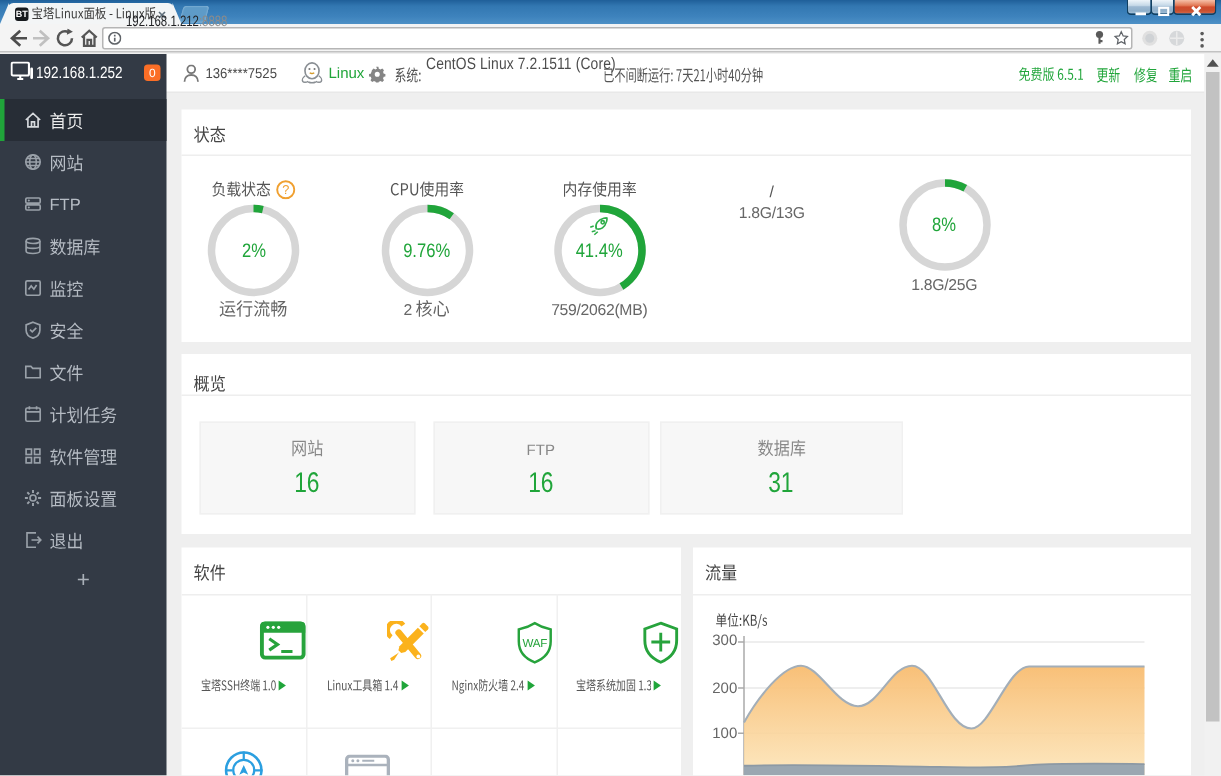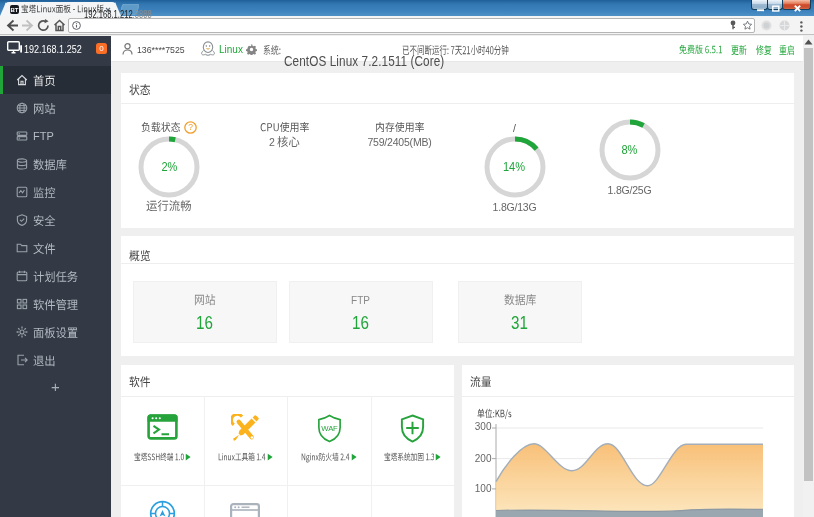--- a/index.html
+++ b/index.html
@@ -30,21 +30,21 @@
 .mi.act:before{content:"";position:absolute;left:0;top:0;width:3px;height:28px;background:#20a53a}
 .card{position:absolute;background:#fff}
 .chead{position:absolute;left:7.7px;top:9.3px}
 .cbord{position:absolute;left:0;width:100%;border-bottom:1px solid #eee}
 .gauge{position:absolute;width:115px;text-align:center}
 .glabel{height:17px}
 .gbot{font-size:10.5px;color:#666;margin-top:1.5px;letter-spacing:-0.2px;height:12px;display:flex;justify-content:center;align-items:center}
 .gpct{position:absolute;width:100%;text-align:center;font-size:13px;line-height:13px;color:#20a53a}
 .gpct span{display:inline-block;transform:scaleX(.85)}
 .obox{position:absolute;width:144px;height:62px;background:#f7f7f7;border:1px solid #f0f0f0;text-align:center}
-.scell{position:absolute;width:83px;height:88px;text-align:center}
+.scell{position:absolute;width:83px;height:88px;text-align:right}
 .slabel{position:absolute;width:100%;top:54.7px;height:12px;display:flex;justify-content:center;align-items:center;white-space:nowrap}
 #sbar{position:absolute;right:0;top:36px;width:11px;height:481px;background:#f1f1f1}
 #sthumb{position:absolute;right:1px;top:12px;width:9px;height:433px;background:#c2c2c2}
 </style></head>
 <body>
 <div id="titlebar"></div>
 <div id="newtab"></div>
 <div id="tab">
     <div id="favicon">BT</div>
     <span style="position:absolute;left:16px;top:1px;white-space:nowrap">
@@ -144,21 +144,21 @@
 <svg class="abs" style="left:246px;top:44px" width="11" height="11" viewBox="0 0 24 24">
     <path fill="#858585" fill-rule="evenodd" d="M10.3,1 h3.4 l0.5,3 a8,8 0 0 1 2.4,1 l2.8,-1.4 2.4,2.4 -1.4,2.8 a8,8 0 0 1 1,2.4 l3,0.5 v3.4 l-3,0.5 a8,8 0 0 1 -1,2.4 l1.4,2.8 -2.4,2.4 -2.8,-1.4 a8,8 0 0 1 -2.4,1 l-0.5,3 h-3.4 l-0.5,-3 a8,8 0 0 1 -2.4,-1 l-2.8,1.4 -2.4,-2.4 1.4,-2.8 a8,8 0 0 1 -1,-2.4 l-3,-0.5 v-3.4 l3,-0.5 a8,8 0 0 1 1,-2.4 L4.2,6 6.6,3.6 9.4,5 a8,8 0 0 1 2.4,-1 Z M12,8.3 a3.7,3.7 0 1 0 0,7.4 a3.7,3.7 0 1 0 0,-7.4 Z"></path>
   </svg>
 <div class="abs" style="left:263px;top:42.5px;white-space:nowrap">
     <svg class="zh " style="display:block;" width="18" height="14.9" viewBox="0 0 18 14.9" fill="#555">
       <path transform="translate(0,11.2) scale(7.9e-3,-11e-3)" d="M286 224C233 152 150 78 70 30C90 19 121 -6 136 -20C212 34 301 116 361 197ZM636 190C719 126 822 34 872 -22L936 23C882 80 779 168 695 229ZM664 444C690 420 718 392 745 363L305 334C455 408 608 500 756 612L698 660C648 619 593 580 540 543L295 531C367 582 440 646 507 716C637 729 760 747 855 770L803 833C641 792 350 765 107 753C115 736 124 706 126 688C214 692 308 698 401 706C336 638 262 578 236 561C206 539 182 524 162 521C170 502 181 469 183 454C204 462 235 466 438 478C353 425 280 385 245 369C183 338 138 319 106 315C115 295 126 260 129 245C157 256 196 261 471 282V20C471 9 468 5 451 4C435 3 380 3 320 6C332 -15 345 -47 349 -69C422 -69 472 -68 505 -56C539 -44 547 -23 547 19V288L796 306C825 273 849 242 866 216L926 252C885 313 799 405 722 474Z"></path>
       <path transform="translate(7.9,11.2) scale(7.9e-3,-11e-3)" d="M698 352V36C698 -38 715 -60 785 -60C799 -60 859 -60 873 -60C935 -60 953 -22 958 114C939 119 909 131 894 145C891 24 887 6 865 6C853 6 806 6 797 6C775 6 772 9 772 36V352ZM510 350C504 152 481 45 317 -16C334 -30 355 -58 364 -77C545 -3 576 126 584 350ZM42 53 59 -21C149 8 267 45 379 82L367 147C246 111 123 74 42 53ZM595 824C614 783 639 729 649 695H407V627H587C542 565 473 473 450 451C431 433 406 426 387 421C395 405 409 367 412 348C440 360 482 365 845 399C861 372 876 346 886 326L949 361C919 419 854 513 800 583L741 553C763 524 786 491 807 458L532 435C577 490 634 568 676 627H948V695H660L724 715C712 747 687 802 664 842ZM60 423C75 430 98 435 218 452C175 389 136 340 118 321C86 284 63 259 41 255C50 235 62 198 66 182C87 195 121 206 369 260C367 276 366 305 368 326L179 289C255 377 330 484 393 592L326 632C307 595 286 557 263 522L140 509C202 595 264 704 310 809L234 844C190 723 116 594 92 561C70 527 51 504 33 500C43 479 55 439 60 423Z"></path>
       <path transform="translate(15.8,11.2) scale(7.9e-3,-11e-3)" d="M139 390C175 390 205 418 205 460C205 501 175 530 139 530C102 530 73 501 73 460C73 418 102 390 139 390ZM139 -13C175 -13 205 15 205 56C205 98 175 126 139 126C102 126 73 98 73 56C73 15 102 -13 139 -13Z"></path>
     </svg>
   </div>
-<div class="abs" style="left:284px;top:56px;font-size:14px;line-height:11px;color:#4d4d4d;white-space:nowrap"><span style="display:inline-block;transform:scaleX(.84);transform-origin:left;letter-spacing:0.1px">CentOS Linux 7.2.1511 (Core)</span></div>
+<div class="abs" style="left:284px;top:38px;font-size:11px;line-height:11px;color:#4d4d4d;white-space:nowrap"><span style="display:inline-block;transform:scaleX(.84);transform-origin:left;letter-spacing:0.1px">CentOS Linux 7.2.1511 (Core)</span></div>
 <div class="abs" style="left:402px;top:42.5px;white-space:nowrap">
     <svg class="zh " style="display:block;" width="106.8" height="14.9" viewBox="0 0 106.8 14.9" fill="#555">
       <path transform="translate(0,11.2) scale(7.5e-3,-11e-3)" d="M93 778V703H747V440H222V605H146V102C146 -22 197 -52 359 -52C397 -52 695 -52 735 -52C900 -52 933 3 952 187C930 191 896 204 876 218C862 57 845 22 736 22C668 22 408 22 355 22C245 22 222 37 222 101V366H747V316H825V778Z"></path>
       <path transform="translate(7.5,11.2) scale(7.5e-3,-11e-3)" d="M559 478C678 398 828 280 899 203L960 261C885 338 733 450 615 526ZM69 770V693H514C415 522 243 353 44 255C60 238 83 208 95 189C234 262 358 365 459 481V-78H540V584C566 619 589 656 610 693H931V770Z"></path>
       <path transform="translate(15,11.2) scale(7.5e-3,-11e-3)" d="M91 615V-80H168V615ZM106 791C152 747 204 684 227 644L289 684C265 726 211 785 164 827ZM379 295H619V160H379ZM379 491H619V358H379ZM311 554V98H690V554ZM352 784V713H836V11C836 -2 832 -6 819 -7C806 -7 765 -8 723 -6C733 -25 743 -57 747 -75C808 -75 851 -75 878 -63C904 -50 913 -31 913 11V784Z"></path>
       <path transform="translate(22.4,11.2) scale(7.5e-3,-11e-3)" d="M466 773C452 721 425 643 403 594L448 578C472 623 501 695 526 755ZM190 755C212 700 229 628 233 580L286 598C281 645 262 717 239 771ZM320 838V539H177V474H311C276 385 215 290 159 238C169 222 185 195 192 176C238 220 284 294 320 370V120H385V386C420 340 463 280 480 250L524 302C504 329 414 434 385 462V474H531V539H385V838ZM84 804V22H505V89H151V804ZM569 739V421C569 266 560 104 490 -40C509 -51 535 -70 548 -85C627 70 640 242 640 421V434H785V-81H856V434H961V504H640V690C752 714 873 747 957 786L895 842C820 803 685 765 569 739Z"></path>
       <path transform="translate(29.9,11.2) scale(7.5e-3,-11e-3)" d="M380 777V706H884V777ZM68 738C127 697 206 639 245 604L297 658C256 693 175 748 118 786ZM375 119C405 132 449 136 825 169L864 93L931 128C892 204 812 335 750 432L688 403C720 352 756 291 789 234L459 209C512 286 565 384 606 478H955V549H314V478H516C478 377 422 280 404 253C383 221 367 198 349 195C358 174 371 135 375 119ZM252 490H42V420H179V101C136 82 86 38 37 -15L90 -84C139 -18 189 42 222 42C245 42 280 9 320 -16C391 -59 474 -71 597 -71C705 -71 876 -66 944 -61C945 -39 957 0 967 21C864 10 713 2 599 2C488 2 403 9 336 51C297 75 273 95 252 105Z"></path>
       <path transform="translate(37.4,11.2) scale(7.5e-3,-11e-3)" d="M435 780V708H927V780ZM267 841C216 768 119 679 35 622C48 608 69 579 79 562C169 626 272 724 339 811ZM391 504V432H728V17C728 1 721 -4 702 -5C684 -6 616 -6 545 -3C556 -25 567 -56 570 -77C668 -77 725 -77 759 -66C792 -53 804 -30 804 16V432H955V504ZM307 626C238 512 128 396 25 322C40 307 67 274 78 259C115 289 154 325 192 364V-83H266V446C308 496 346 548 378 600Z"></path>
       <path transform="translate(44.9,11.2) scale(7.5e-3,-11e-3)" d="M139 390C175 390 205 418 205 460C205 501 175 530 139 530C102 530 73 501 73 460C73 418 102 390 139 390ZM139 -13C175 -13 205 15 205 56C205 98 175 126 139 126C102 126 73 98 73 56C73 15 102 -13 139 -13Z"></path>
       <path transform="translate(48.6,11.2) scale(7.5e-3,-11e-3)" d="M198 0H293C305 287 336 458 508 678V733H49V655H405C261 455 211 278 198 0Z"></path>
@@ -328,44 +328,57 @@
 </div>
     <div class="gauge" style="left:106.0px;top:44.5px">
 <div class="glabel"><svg class="zh " style="vertical-align:middle;" width="49.4" height="14.9" viewBox="0 0 49.4 14.9" fill="#555">
           <path transform="translate(0,11.2) scale(9.9e-3,-11e-3)" d="M377 -13C472 -13 544 25 602 92L551 151C504 99 451 68 381 68C241 68 153 184 153 369C153 552 246 665 384 665C447 665 495 637 534 596L584 656C542 703 472 746 383 746C197 746 58 603 58 366C58 128 194 -13 377 -13Z"></path>
           <path transform="translate(6.3,11.2) scale(9.9e-3,-11e-3)" d="M101 0H193V292H314C475 292 584 363 584 518C584 678 474 733 310 733H101ZM193 367V658H298C427 658 492 625 492 518C492 413 431 367 302 367Z"></path>
           <path transform="translate(12.6,11.2) scale(9.9e-3,-11e-3)" d="M361 -13C510 -13 624 67 624 302V733H535V300C535 124 458 68 361 68C265 68 190 124 190 300V733H98V302C98 67 211 -13 361 -13Z"></path>
           <path transform="translate(19.7,11.2) scale(9.9e-3,-11e-3)" d="M599 836V729H321V660H599V562H350V285H594C587 230 572 178 540 131C487 168 444 213 413 265L350 244C387 180 436 126 495 81C449 39 381 4 284 -21C300 -37 321 -66 330 -83C434 -52 506 -10 557 39C658 -22 784 -62 927 -82C937 -60 956 -31 972 -14C828 2 702 37 601 92C641 151 659 216 667 285H929V562H672V660H962V729H672V836ZM420 499H599V394L598 349H420ZM672 499H857V349H671L672 394ZM278 842C219 690 122 542 21 446C34 428 55 389 63 372C101 410 138 454 173 503V-84H245V612C284 679 320 749 348 820Z"></path>
           <path transform="translate(29.6,11.2) scale(9.9e-3,-11e-3)" d="M153 770V407C153 266 143 89 32 -36C49 -45 79 -70 90 -85C167 0 201 115 216 227H467V-71H543V227H813V22C813 4 806 -2 786 -3C767 -4 699 -5 629 -2C639 -22 651 -55 655 -74C749 -75 807 -74 841 -62C875 -50 887 -27 887 22V770ZM227 698H467V537H227ZM813 698V537H543V698ZM227 466H467V298H223C226 336 227 373 227 407ZM813 466V298H543V466Z"></path>
           <path transform="translate(39.5,11.2) scale(9.9e-3,-11e-3)" d="M829 643C794 603 732 548 687 515L742 478C788 510 846 558 892 605ZM56 337 94 277C160 309 242 353 319 394L304 451C213 407 118 363 56 337ZM85 599C139 565 205 515 236 481L290 527C256 561 190 609 136 640ZM677 408C746 366 832 306 874 266L930 311C886 351 797 410 730 448ZM51 202V132H460V-80H540V132H950V202H540V284H460V202ZM435 828C450 805 468 776 481 750H71V681H438C408 633 374 592 361 579C346 561 331 550 317 547C324 530 334 498 338 483C353 489 375 494 490 503C442 454 399 415 379 399C345 371 319 352 297 349C305 330 315 297 318 284C339 293 374 298 636 324C648 304 658 286 664 270L724 297C703 343 652 415 607 466L551 443C568 424 585 401 600 379L423 364C511 434 599 522 679 615L618 650C597 622 573 594 550 567L421 560C454 595 487 637 516 681H941V750H569C555 779 531 818 508 847Z"></path>
         </svg></div>
+<div style="position:relative;width:64px;height:64px;margin:0.5px auto 0">
+<svg width="64" height="64" viewBox="0 0 64 64">
+          <circle cx="32" cy="32" r="28" fill="none" stroke="#d6d6d6" stroke-width="5"></circle>
+          <circle cx="32" cy="32" r="28" fill="none" stroke="#20a53a" stroke-width="5" stroke-dasharray="17.2 175.9" transform="rotate(-90 32 32)"></circle>
+        </svg>
+<div class="gpct" style="top:25.2px"><span>9.76%</span></div>
+</div>
 <div class="gbot">2&nbsp;<svg class="zh " style="vertical-align:middle;" width="22.8" height="16.2" viewBox="0 0 22.8 16.2" fill="#666">
           <path transform="translate(0,12.2) scale(11.4e-3,-12e-3)" d="M858 370C772 201 580 56 348 -19C362 -34 383 -63 392 -81C517 -37 630 24 724 99C791 44 867 -25 906 -70L963 -19C923 26 845 92 777 145C841 204 895 270 936 342ZM613 822C634 785 653 739 663 703H401V634H592C558 576 502 485 482 464C466 447 438 440 417 436C424 419 436 382 439 364C458 371 487 377 667 389C592 313 499 246 398 200C412 186 432 159 441 143C617 228 770 371 856 525L785 549C769 517 748 486 724 455L555 446C591 501 639 578 673 634H957V703H728L742 708C734 745 708 802 683 844ZM192 840V647H58V577H188C157 440 95 281 33 197C46 179 65 146 73 124C116 188 159 290 192 397V-79H264V445C291 395 322 336 336 305L382 358C364 387 291 501 264 536V577H377V647H264V840Z"></path>
           <path transform="translate(11.4,12.2) scale(11.4e-3,-12e-3)" d="M295 561V65C295 -34 327 -62 435 -62C458 -62 612 -62 637 -62C750 -62 773 -6 784 184C763 190 731 204 712 218C705 45 696 9 634 9C599 9 468 9 441 9C384 9 373 18 373 65V561ZM135 486C120 367 87 210 44 108L120 76C161 184 192 353 207 472ZM761 485C817 367 872 208 892 105L966 135C945 238 889 392 831 512ZM342 756C437 689 555 590 611 527L665 584C607 647 487 741 393 805Z"></path>
         </svg></div>
 </div>
     <div class="gauge" style="left:221.0px;top:44.5px">
 <div class="glabel"><svg class="zh " style="vertical-align:middle;" width="49.5" height="14.9" viewBox="0 0 49.5 14.9" fill="#555">
           <path transform="translate(0,11.2) scale(9.9e-3,-11e-3)" d="M99 669V-82H173V595H462C457 463 420 298 199 179C217 166 242 138 253 122C388 201 460 296 498 392C590 307 691 203 742 135L804 184C742 259 620 376 521 464C531 509 536 553 538 595H829V20C829 2 824 -4 804 -5C784 -5 716 -6 645 -3C656 -24 668 -58 671 -79C761 -79 823 -79 858 -67C892 -54 903 -30 903 19V669H539V840H463V669Z"></path>
           <path transform="translate(9.9,11.2) scale(9.9e-3,-11e-3)" d="M613 349V266H335V196H613V10C613 -4 610 -8 592 -9C574 -10 514 -10 448 -8C458 -29 468 -58 471 -79C557 -79 613 -79 647 -68C680 -56 689 -35 689 9V196H957V266H689V324C762 370 840 432 894 492L846 529L831 525H420V456H761C718 416 663 375 613 349ZM385 840C373 797 359 753 342 709H63V637H311C246 499 153 370 31 284C43 267 61 235 69 216C112 247 152 282 188 320V-78H264V411C316 481 358 557 394 637H939V709H424C438 746 451 784 462 821Z"></path>
           <path transform="translate(19.8,11.2) scale(9.9e-3,-11e-3)" d="M599 836V729H321V660H599V562H350V285H594C587 230 572 178 540 131C487 168 444 213 413 265L350 244C387 180 436 126 495 81C449 39 381 4 284 -21C300 -37 321 -66 330 -83C434 -52 506 -10 557 39C658 -22 784 -62 927 -82C937 -60 956 -31 972 -14C828 2 702 37 601 92C641 151 659 216 667 285H929V562H672V660H962V729H672V836ZM420 499H599V394L598 349H420ZM672 499H857V349H671L672 394ZM278 842C219 690 122 542 21 446C34 428 55 389 63 372C101 410 138 454 173 503V-84H245V612C284 679 320 749 348 820Z"></path>
           <path transform="translate(29.7,11.2) scale(9.9e-3,-11e-3)" d="M153 770V407C153 266 143 89 32 -36C49 -45 79 -70 90 -85C167 0 201 115 216 227H467V-71H543V227H813V22C813 4 806 -2 786 -3C767 -4 699 -5 629 -2C639 -22 651 -55 655 -74C749 -75 807 -74 841 -62C875 -50 887 -27 887 22V770ZM227 698H467V537H227ZM813 698V537H543V698ZM227 466H467V298H223C226 336 227 373 227 407ZM813 466V298H543V466Z"></path>
           <path transform="translate(39.6,11.2) scale(9.9e-3,-11e-3)" d="M829 643C794 603 732 548 687 515L742 478C788 510 846 558 892 605ZM56 337 94 277C160 309 242 353 319 394L304 451C213 407 118 363 56 337ZM85 599C139 565 205 515 236 481L290 527C256 561 190 609 136 640ZM677 408C746 366 832 306 874 266L930 311C886 351 797 410 730 448ZM51 202V132H460V-80H540V132H950V202H540V284H460V202ZM435 828C450 805 468 776 481 750H71V681H438C408 633 374 592 361 579C346 561 331 550 317 547C324 530 334 498 338 483C353 489 375 494 490 503C442 454 399 415 379 399C345 371 319 352 297 349C305 330 315 297 318 284C339 293 374 298 636 324C648 304 658 286 664 270L724 297C703 343 652 415 607 466L551 443C568 424 585 401 600 379L423 364C511 434 599 522 679 615L618 650C597 622 573 594 550 567L421 560C454 595 487 637 516 681H941V750H569C555 779 531 818 508 847Z"></path>
         </svg></div>
-<div class="gbot">759/2405(MB)</div>
-</div>
-    <div class="gauge" style="left:336.0px;top:44.5px">
-<div class="glabel"><span style="color:#555;font-size:10.5px">/</span></div>
 <div style="position:relative;width:64px;height:64px;margin:0.5px auto 0">
 <svg width="64" height="64" viewBox="0 0 64 64">
           <circle cx="32" cy="32" r="28" fill="none" stroke="#d6d6d6" stroke-width="5"></circle>
-          <circle cx="32" cy="32" r="28" fill="none" stroke="#20a53a" stroke-width="5" stroke-dasharray="24.6 175.9" transform="rotate(-90 32 32)"></circle>
-        </svg>
-<div class="gpct" style="top:25.2px"><span>14%</span></div>
-</div>
+          <circle cx="32" cy="32" r="28" fill="none" stroke="#20a53a" stroke-width="5" stroke-dasharray="72.8 175.9" transform="rotate(-90 32 32)"></circle>
+        </svg>
+<svg style="position:absolute;left:24px;top:8px" width="15" height="15" viewBox="0 0 15 15">
+          <g fill="none" stroke="#2fae4a" stroke-width="1.1">
+            <path d="M5.5,9.5 C4.5,6.5 6.5,3.5 10.5,2.5 C11.8,2.2 12.6,2.3 12.6,2.3 C12.6,2.3 12.8,3.3 12.4,4.6 C11.3,8.5 8.5,10.5 5.5,9.5 Z"></path>
+            <circle cx="9.8" cy="5.2" r="1.1"></circle>
+            <path d="M1.5,8.5 L3.8,7.6 M2.5,11.5 L5,10.8 M4.2,13.5 L6.5,11.5"></path>
+          </g>
+        </svg><div class="gpct" style="top:25.2px"><span>41.4%</span></div>
+</div>
+<div class="gbot">759/2062(MB)</div>
+</div>
+    <div class="gauge" style="left:336.0px;top:44.5px">
+<div class="glabel"><span style="color:#555;font-size:10.5px">/</span></div>
 <div class="gbot">1.8G/13G</div>
 </div>
     <div class="gauge" style="left:451.0px;top:44.5px">
 <div style="position:relative;width:64px;height:64px;margin:0.5px auto 0">
 <svg width="64" height="64" viewBox="0 0 64 64">
           <circle cx="32" cy="32" r="28" fill="none" stroke="#d6d6d6" stroke-width="5"></circle>
           <circle cx="32" cy="32" r="28" fill="none" stroke="#20a53a" stroke-width="5" stroke-dasharray="14.1 175.9" transform="rotate(-90 32 32)"></circle>
         </svg>
 <div class="gpct" style="top:25.2px"><span>8%</span></div>
 </div>
@@ -384,21 +397,21 @@
       <div style="position:absolute;top:8px;width:100%"><svg class="zh " style="vertical-align:middle;" width="21.6" height="16.2" viewBox="0 0 21.6 16.2" fill="#888">
           <path transform="translate(0,12.2) scale(10.8e-3,-12e-3)" d="M194 536C239 481 288 416 333 352C295 245 242 155 172 88C188 79 218 57 230 46C291 110 340 191 379 285C411 238 438 194 457 157L506 206C482 249 447 303 407 360C435 443 456 534 472 632L403 640C392 565 377 494 358 428C319 480 279 532 240 578ZM483 535C529 480 577 415 620 350C580 240 526 148 452 80C469 71 498 49 511 38C575 103 625 184 664 280C699 224 728 171 747 127L799 171C776 224 738 290 693 358C720 440 740 531 755 630L687 638C676 564 662 494 644 428C608 479 570 529 532 574ZM88 780V-78H164V708H840V20C840 2 833 -3 814 -4C795 -5 729 -6 663 -3C674 -23 687 -57 692 -77C782 -78 837 -76 869 -64C902 -52 915 -28 915 20V780Z"></path>
           <path transform="translate(10.8,12.2) scale(10.8e-3,-12e-3)" d="M58 652V582H447V652ZM98 525C121 412 142 265 146 167L209 178C203 277 182 422 158 536ZM175 815C202 768 231 703 243 662L311 686C299 727 269 788 240 835ZM330 549C317 426 290 250 264 144C182 124 105 107 47 95L65 20C169 46 310 82 443 116L436 185L328 159C353 264 381 417 400 535ZM467 362V-79H540V-31H842V-75H918V362H706V561H960V633H706V841H629V362ZM540 39V291H842V39Z"></path>
         </svg></div>
       <div style="position:absolute;top:31px;width:100%;font-size:19px;line-height:20px;color:#20a53a"><span style="display:inline-block;transform:scaleX(.8)">16</span></div>
     </div>
     <div class="obox" style="left:167.5px;top:45px;width:144px">
       <div style="position:absolute;top:8px;width:100%"><span style="color:#888;font-size:10px">FTP</span></div>
       <div style="position:absolute;top:31px;width:100%;font-size:19px;line-height:20px;color:#20a53a"><span style="display:inline-block;transform:scaleX(.8)">16</span></div>
     </div>
-    <div class="obox" style="left:337px;top:45px;width:124px">
+    <div class="obox" style="left:319px;top:45px;width:162px">
       <div style="position:absolute;top:8px;width:100%"><svg class="zh " style="vertical-align:middle;" width="32.4" height="16.2" viewBox="0 0 32.4 16.2" fill="#888">
           <path transform="translate(0,12.2) scale(10.8e-3,-12e-3)" d="M443 821C425 782 393 723 368 688L417 664C443 697 477 747 506 793ZM88 793C114 751 141 696 150 661L207 686C198 722 171 776 143 815ZM410 260C387 208 355 164 317 126C279 145 240 164 203 180C217 204 233 231 247 260ZM110 153C159 134 214 109 264 83C200 37 123 5 41 -14C54 -28 70 -54 77 -72C169 -47 254 -8 326 50C359 30 389 11 412 -6L460 43C437 59 408 77 375 95C428 152 470 222 495 309L454 326L442 323H278L300 375L233 387C226 367 216 345 206 323H70V260H175C154 220 131 183 110 153ZM257 841V654H50V592H234C186 527 109 465 39 435C54 421 71 395 80 378C141 411 207 467 257 526V404H327V540C375 505 436 458 461 435L503 489C479 506 391 562 342 592H531V654H327V841ZM629 832C604 656 559 488 481 383C497 373 526 349 538 337C564 374 586 418 606 467C628 369 657 278 694 199C638 104 560 31 451 -22C465 -37 486 -67 493 -83C595 -28 672 41 731 129C781 44 843 -24 921 -71C933 -52 955 -26 972 -12C888 33 822 106 771 198C824 301 858 426 880 576H948V646H663C677 702 689 761 698 821ZM809 576C793 461 769 361 733 276C695 366 667 468 648 576Z"></path>
           <path transform="translate(10.8,12.2) scale(10.8e-3,-12e-3)" d="M484 238V-81H550V-40H858V-77H927V238H734V362H958V427H734V537H923V796H395V494C395 335 386 117 282 -37C299 -45 330 -67 344 -79C427 43 455 213 464 362H663V238ZM468 731H851V603H468ZM468 537H663V427H467L468 494ZM550 22V174H858V22ZM167 839V638H42V568H167V349C115 333 67 319 29 309L49 235L167 273V14C167 0 162 -4 150 -4C138 -5 99 -5 56 -4C65 -24 75 -55 77 -73C140 -74 179 -71 203 -59C228 -48 237 -27 237 14V296L352 334L341 403L237 370V568H350V638H237V839Z"></path>
           <path transform="translate(21.6,12.2) scale(10.8e-3,-12e-3)" d="M325 245C334 253 368 259 419 259H593V144H232V74H593V-79H667V74H954V144H667V259H888V327H667V432H593V327H403C434 373 465 426 493 481H912V549H527L559 621L482 648C471 615 458 581 444 549H260V481H412C387 431 365 393 354 377C334 344 317 322 299 318C308 298 321 260 325 245ZM469 821C486 797 503 766 515 739H121V450C121 305 114 101 31 -42C49 -50 82 -71 95 -85C182 67 195 295 195 450V668H952V739H600C588 770 565 809 542 840Z"></path>
         </svg></div>
       <div style="position:absolute;top:31px;width:100%;font-size:19px;line-height:20px;color:#20a53a"><span style="display:inline-block;transform:scaleX(.8)">31</span></div>
     </div>
   </div>
 <div class="card" style="left:121px;top:365px;width:333px;height:152px;overflow:hidden">
     <div class="chead">

